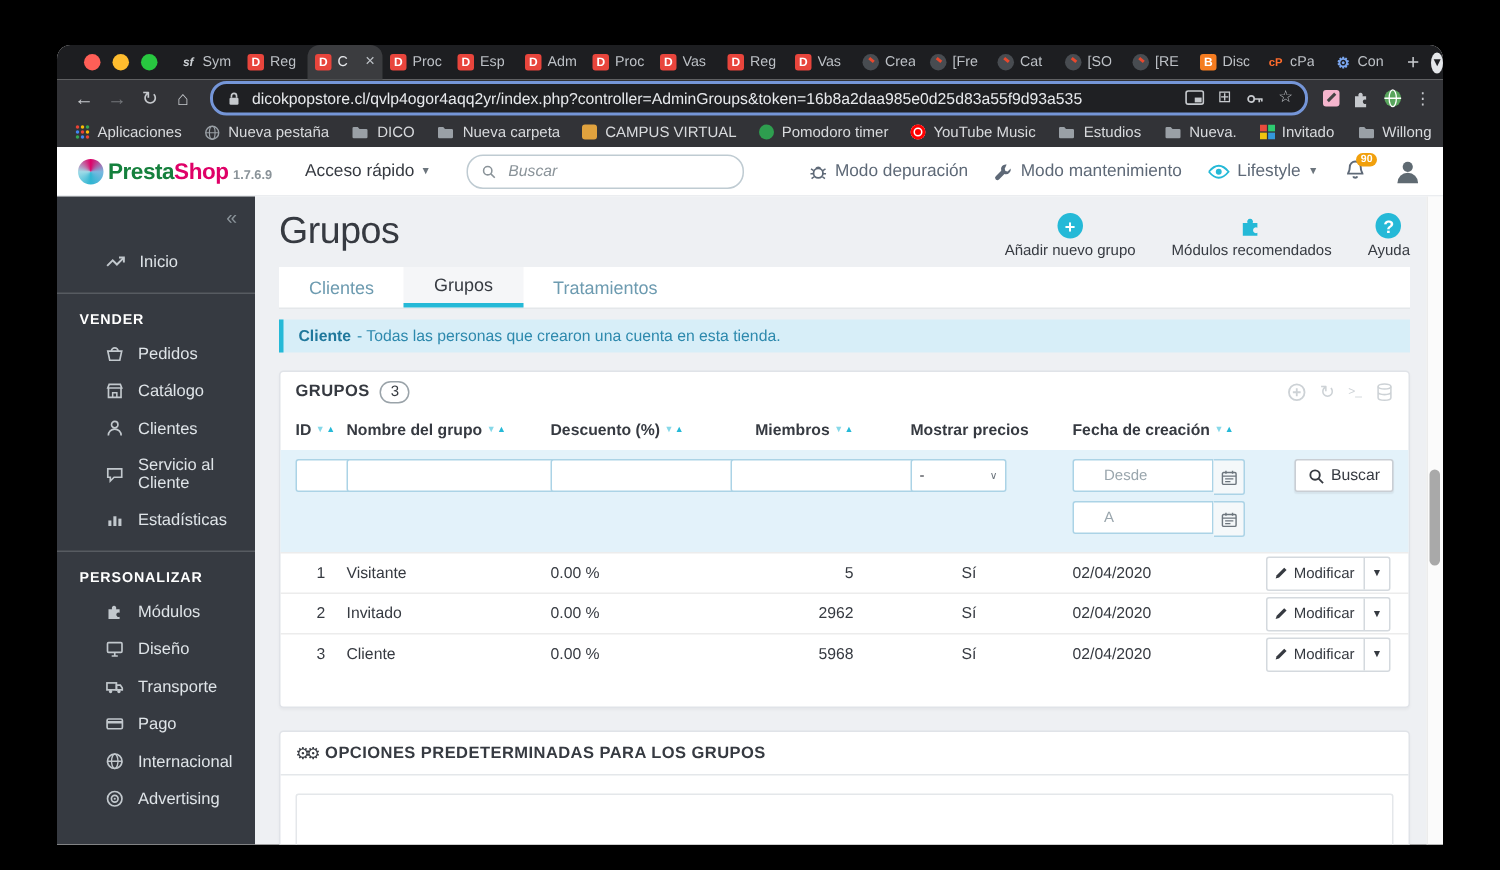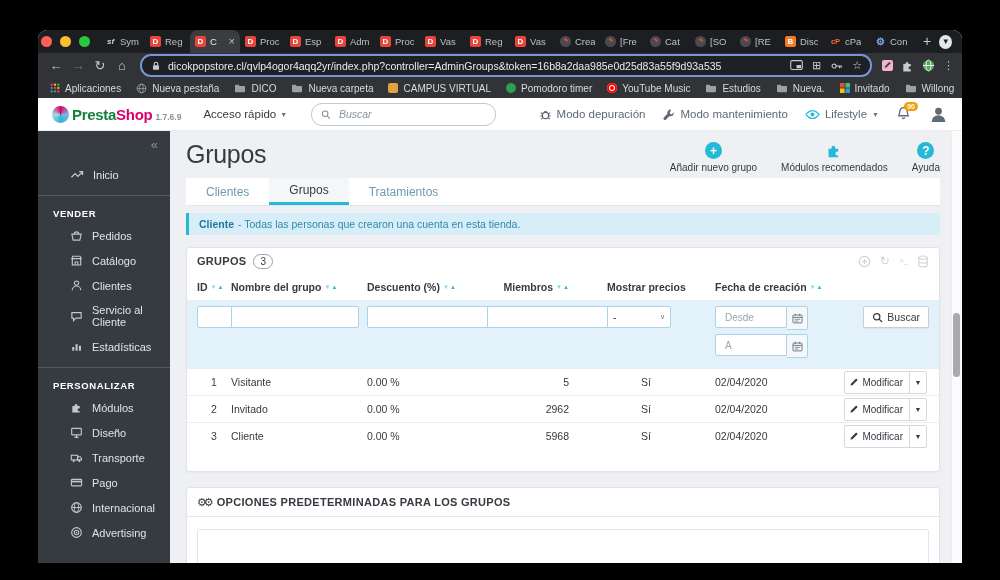--- a/index.html
+++ b/index.html
@@ -1,20 +1,20 @@
 <!DOCTYPE html>
 <html><head>
 <meta charset="utf-8">
 <style>
   html,body{margin:0;padding:0;}
   body{width:1000px;height:580px;background:#000;font-family:"Liberation Sans",sans-serif;position:relative;overflow:hidden;}
   .window{position:absolute;left:38px;top:30px;width:924px;height:533px;background:#fff;border-radius:9px 9px 0 0;overflow:hidden;display:flex;flex-direction:column;}
 
   
-  .tabstrip{height:23px;background:#1d1e21;display:flex;align-items:flex-end;padding-left:3px;flex:none;}
+  .tabstrip{height:23px;background:#1d1e21;display:flex;align-items:flex-end;padding-left:18px;flex:none;}
   .traffic{display:flex;gap:8px;align-items:center;height:23px;margin-right:10px;}
   .tl{width:11px;height:11px;border-radius:50%;}
   .tl.red{background:#ff5f57}.tl.yellow{background:#febc2e}.tl.green{background:#28c840}
   .btab{height:23px;display:flex;align-items:center;gap:4px;padding:0 5px;width:35px;flex:none;overflow:hidden;position:relative;}
   .btab .blabel{font-size:9.5px;color:#bdc1c6;white-space:nowrap;overflow:hidden;}
   .btab.active{background:#3b3c3f;border-radius:8px 8px 0 0;width:40px;}
   .btab.active .blabel{color:#e8eaed;}
   .tclose{color:#bdc1c6;font-size:11px;margin-left:auto;line-height:1;}
   .fav{width:11px;height:11px;flex:none;display:flex;align-items:center;justify-content:center;border-radius:2px;font-weight:bold;}
   .fi-d{background:#e8453c;color:#fff;font-size:8px;}
@@ -100,21 +100,21 @@
   .ptool.term{font-size:8px;border-radius:2px;letter-spacing:0;}
 
   .grid{display:grid;grid-template-columns:34px 136px 120px 120px 108px 128px 1fr;align-items:center;padding:0 10px;}
   .thead{height:26px;font-size:10.5px;font-weight:bold;color:#363a41;}
   .th{display:flex;align-items:center;gap:3px;}
   .th.right{justify-content:flex-end;padding-right:38px;}
   .sorts{display:flex;gap:1px;font-size:6px;line-height:1;}
   .s-down{color:#25b9d7;opacity:0.55;}
   .s-up{color:#25b9d7;}
   .filterrow{background:#e3f2fa;padding:6px 10px;display:grid;grid-template-columns:34px 136px 120px 120px 108px 128px 1fr;align-items:start;}
-  .fin{height:20px;border:1px solid #abd3e6;border-radius:2px;background:#fff;font-size:10px;padding:0 9px;outline:none;color:#363a41;font-family:"Liberation Sans",sans-serif;}
+  .fin{height:20px;border:1px solid #abd3e6;border-radius:2px;background:#fff;font-size:10px;padding:0 20px;outline:none;color:#363a41;font-family:"Liberation Sans",sans-serif;}
   .fin::placeholder{color:#9aa6ad;}
   .fin.id{width:18px;}
   .fin.wide{width:108px;}
   .fselect{width:52px;height:20px;border:1px solid #abd3e6;border-radius:2px;background:#fff;font-size:10px;color:#363a41;display:flex;align-items:center;padding:0 5px;gap:0;}
   .fselect .sv{flex:1;}
   .dgroup{display:flex;margin-bottom:4px;}
   .fin.date{width:52px;border-radius:2px 0 0 2px;}
   .calbtn{width:20px;height:22px;border:1px solid #abd3e6;border-left:none;border-radius:0 2px 2px 0;background:#f4f8fa;display:flex;align-items:center;justify-content:center;}
   .searchbtn{justify-self:end;height:22px;background:#fff;border:1px solid #c9ced4;border-radius:2px;display:flex;align-items:center;gap:4px;padding:0 8px;font-size:10.5px;color:#363a41;box-shadow:0 1px 1px rgba(0,0,0,0.06);}
   .trow{height:26px;border-top:1px solid #ececec;font-size:10.5px;color:#363a41;}

